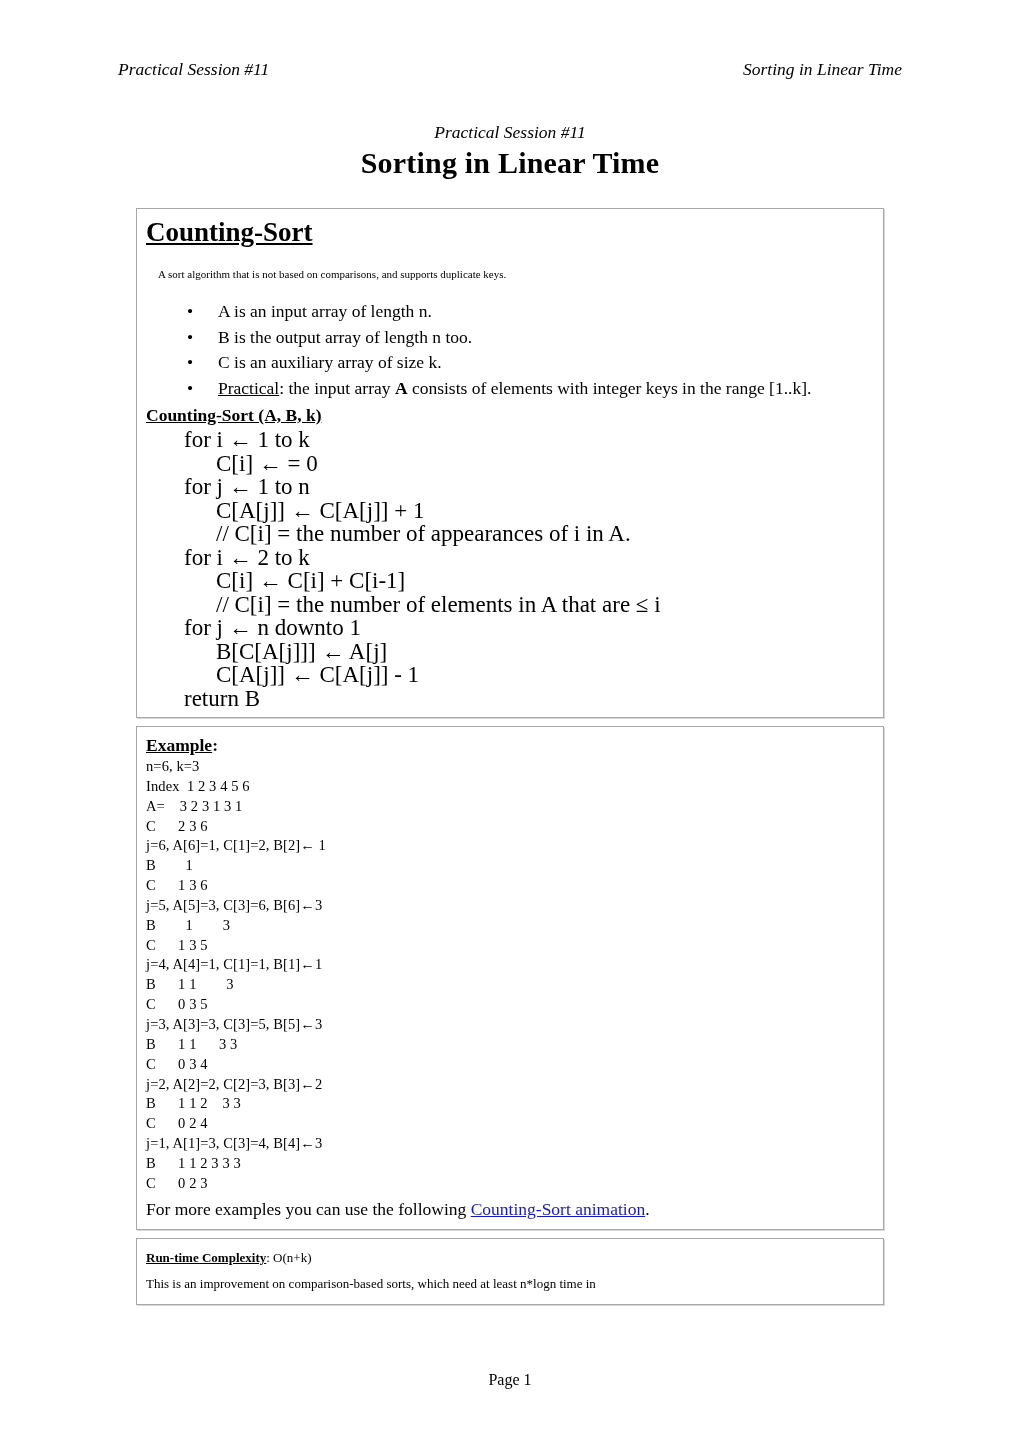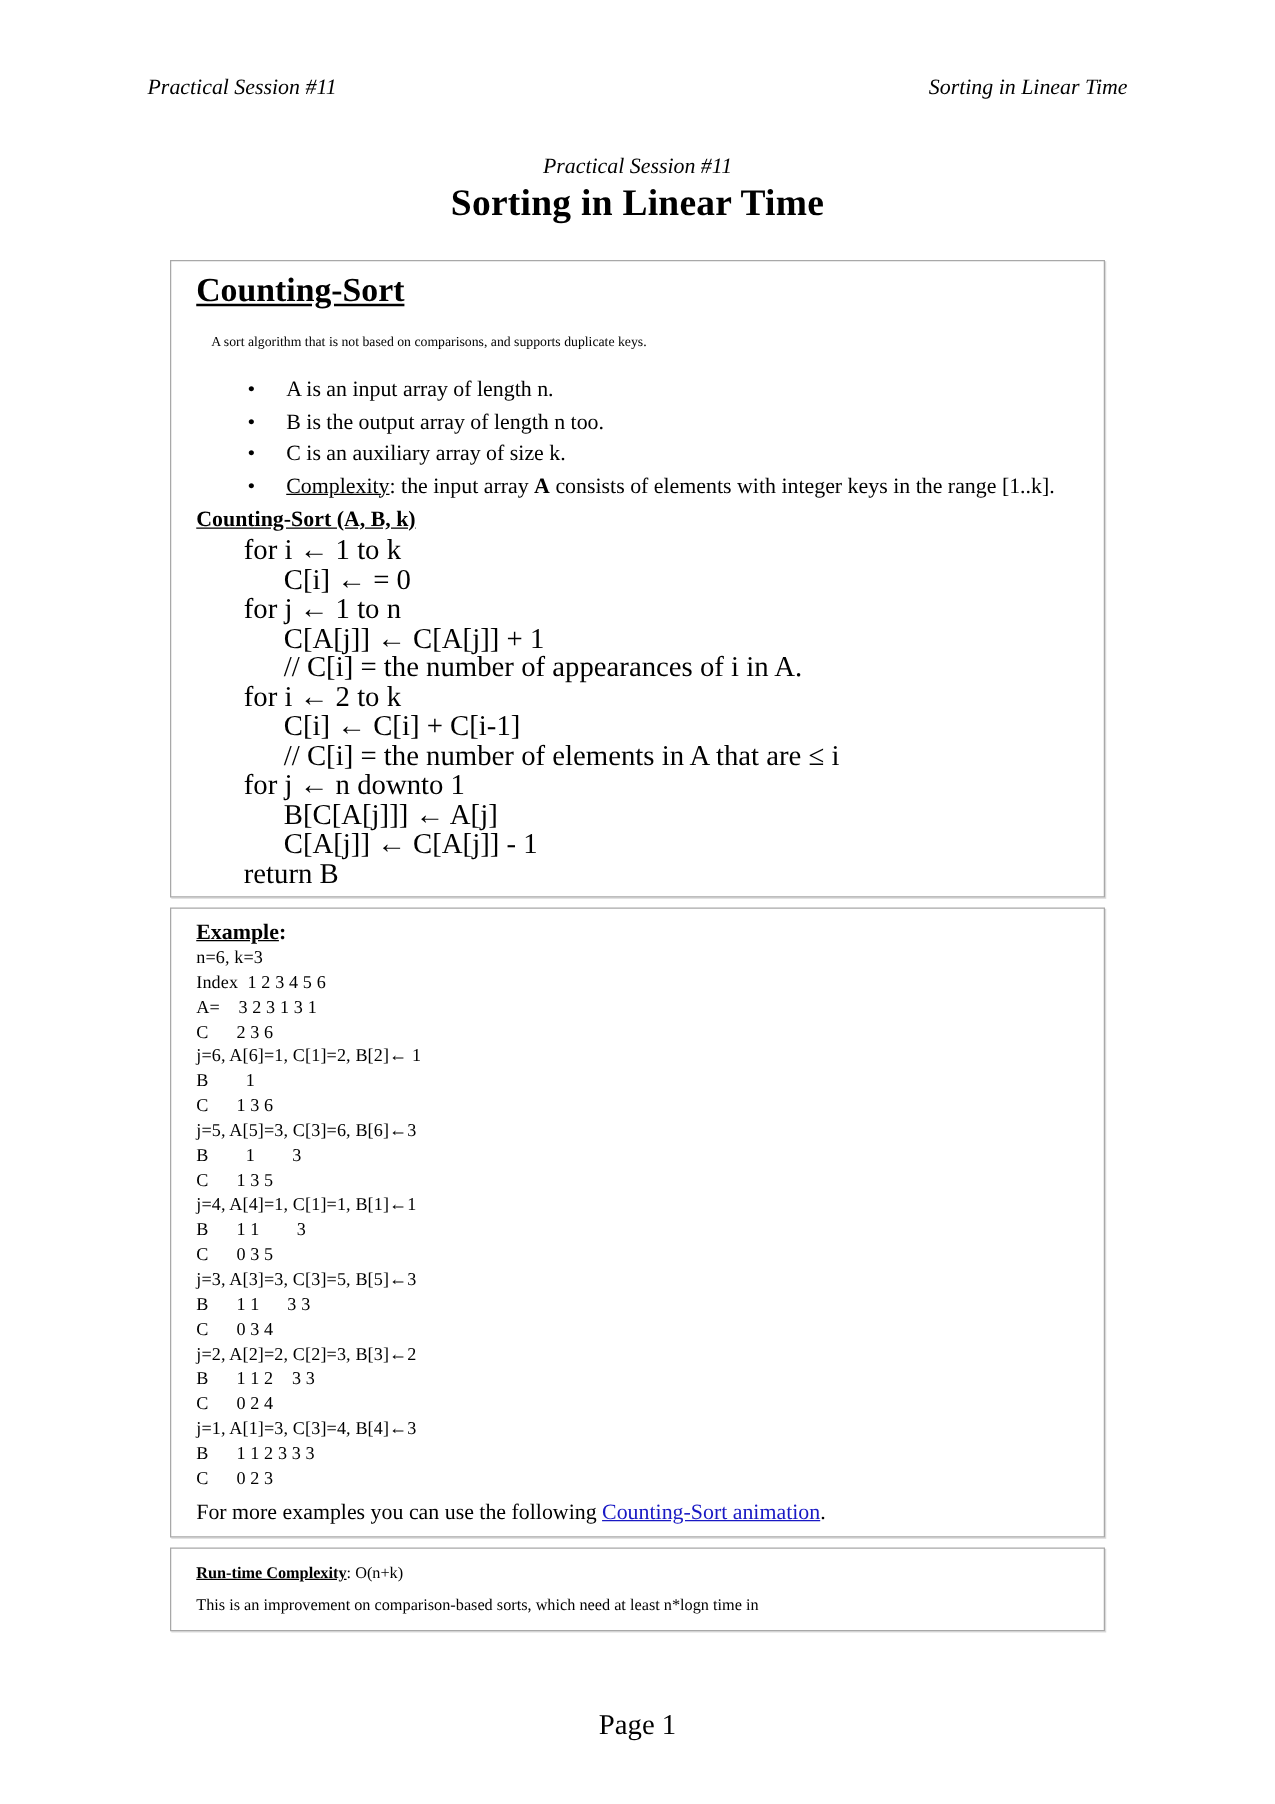--- a/index.html
+++ b/index.html
@@ -62,21 +62,21 @@
     top: 208px;
     left: 136px;
     width: 748px;
   }
   .box {
     border: 1px solid #a8a8a8;
     box-shadow: 0 0 0 1px #ffffff inset, 1px 1px 0 0 #d9d9d9;
     background: #ffffff;
     box-sizing: border-box;
     margin-bottom: 8px;
-    padding: 6px 9px 7px 20px;
+    padding: 6px 9px 7px 9px;
   }
   .box.clipped {
     max-height: 78px;
     overflow: hidden;
   }
 
   
   .sec-heading {
     font-weight: bold;
     font-size: 27px;
@@ -170,21 +170,21 @@
   }
   .cx-line .u.b { text-decoration: underline; font-weight: bold; }
 
   
   .page-footer {
     position: absolute;
     bottom: 52px;
     left: 0;
     width: 1020px;
     text-align: center;
-    font-size: 23px;
+    font-size: 16px;
     line-height: 22px;
   }
 </style>
 </head>
 <body>
 
 <div class="page">
 
   <div class="running-header">
     <span>Practical Session #11</span>
@@ -210,21 +210,21 @@
         <li>
           <span class="bullet-dot">•</span>
           <span>B is the output array of length n too.</span>
         </li>
         <li>
           <span class="bullet-dot">•</span>
           <span>C is an auxiliary array of size k.</span>
         </li>
         <li>
           <span class="bullet-dot">•</span>
-          <span class="u">Complexity</span><span>: the input array </span><span class="b">A</span><span> consists of elements with integer keys in the range [1..k].</span>
+          <span class="u">Practical</span><span>: the input array </span><span class="b">A</span><span> consists of elements with integer keys in the range [1..k].</span>
         </li>
       </ul>
 
       <div class="pc-title">Counting-Sort (A, B, k)</div>
 
       <div class="pc-lines">
         <div class="pc-line pc-i1">for i ← 1 to k</div>
         <div class="pc-line pc-i2">C[i] ← = 0</div>
         <div class="pc-line pc-i1">for j ← 1 to n</div>
         <div class="pc-line pc-i2">C[A[j]] ← C[A[j]] + 1</div>

